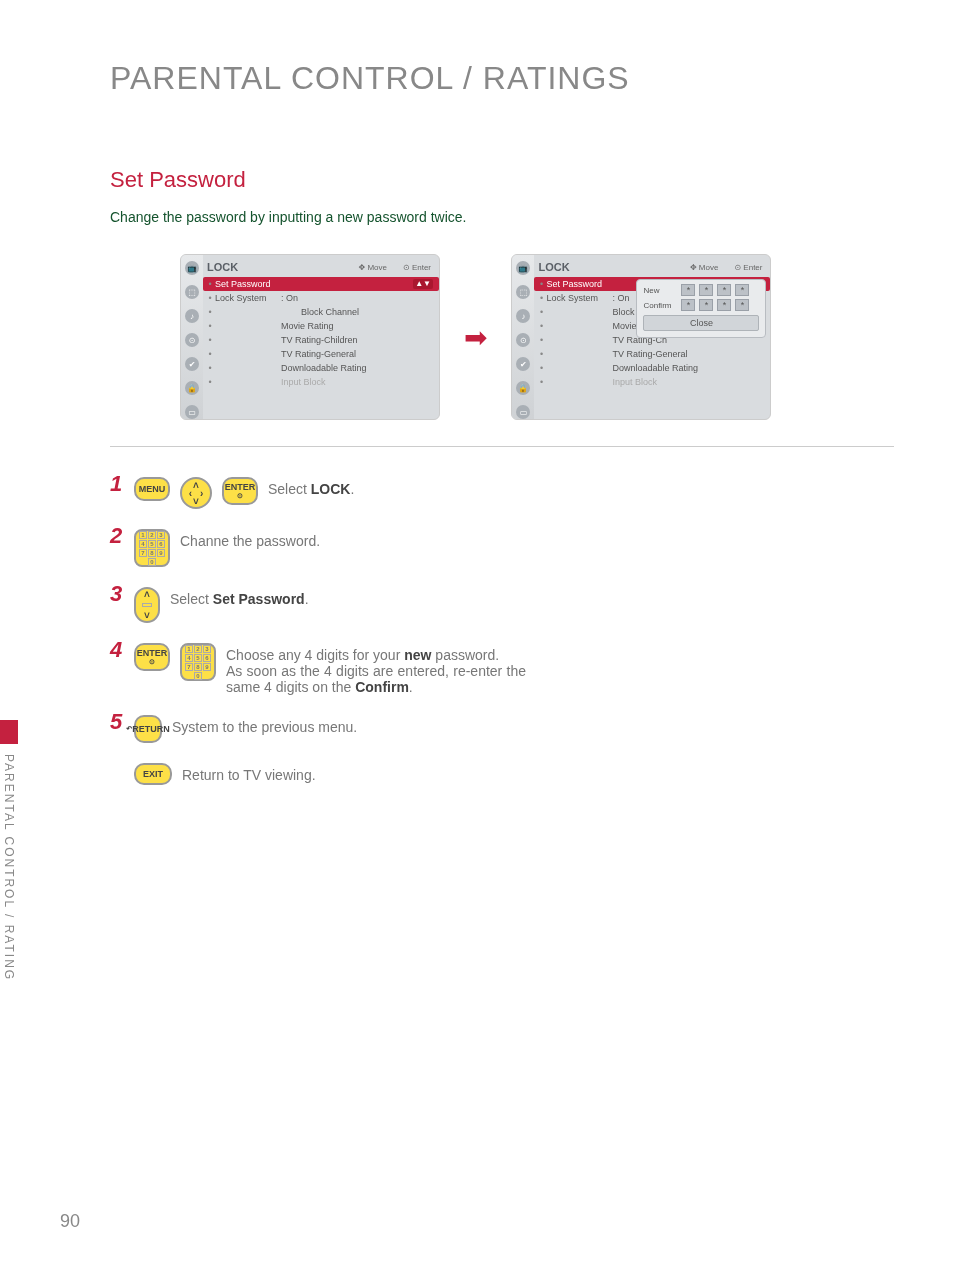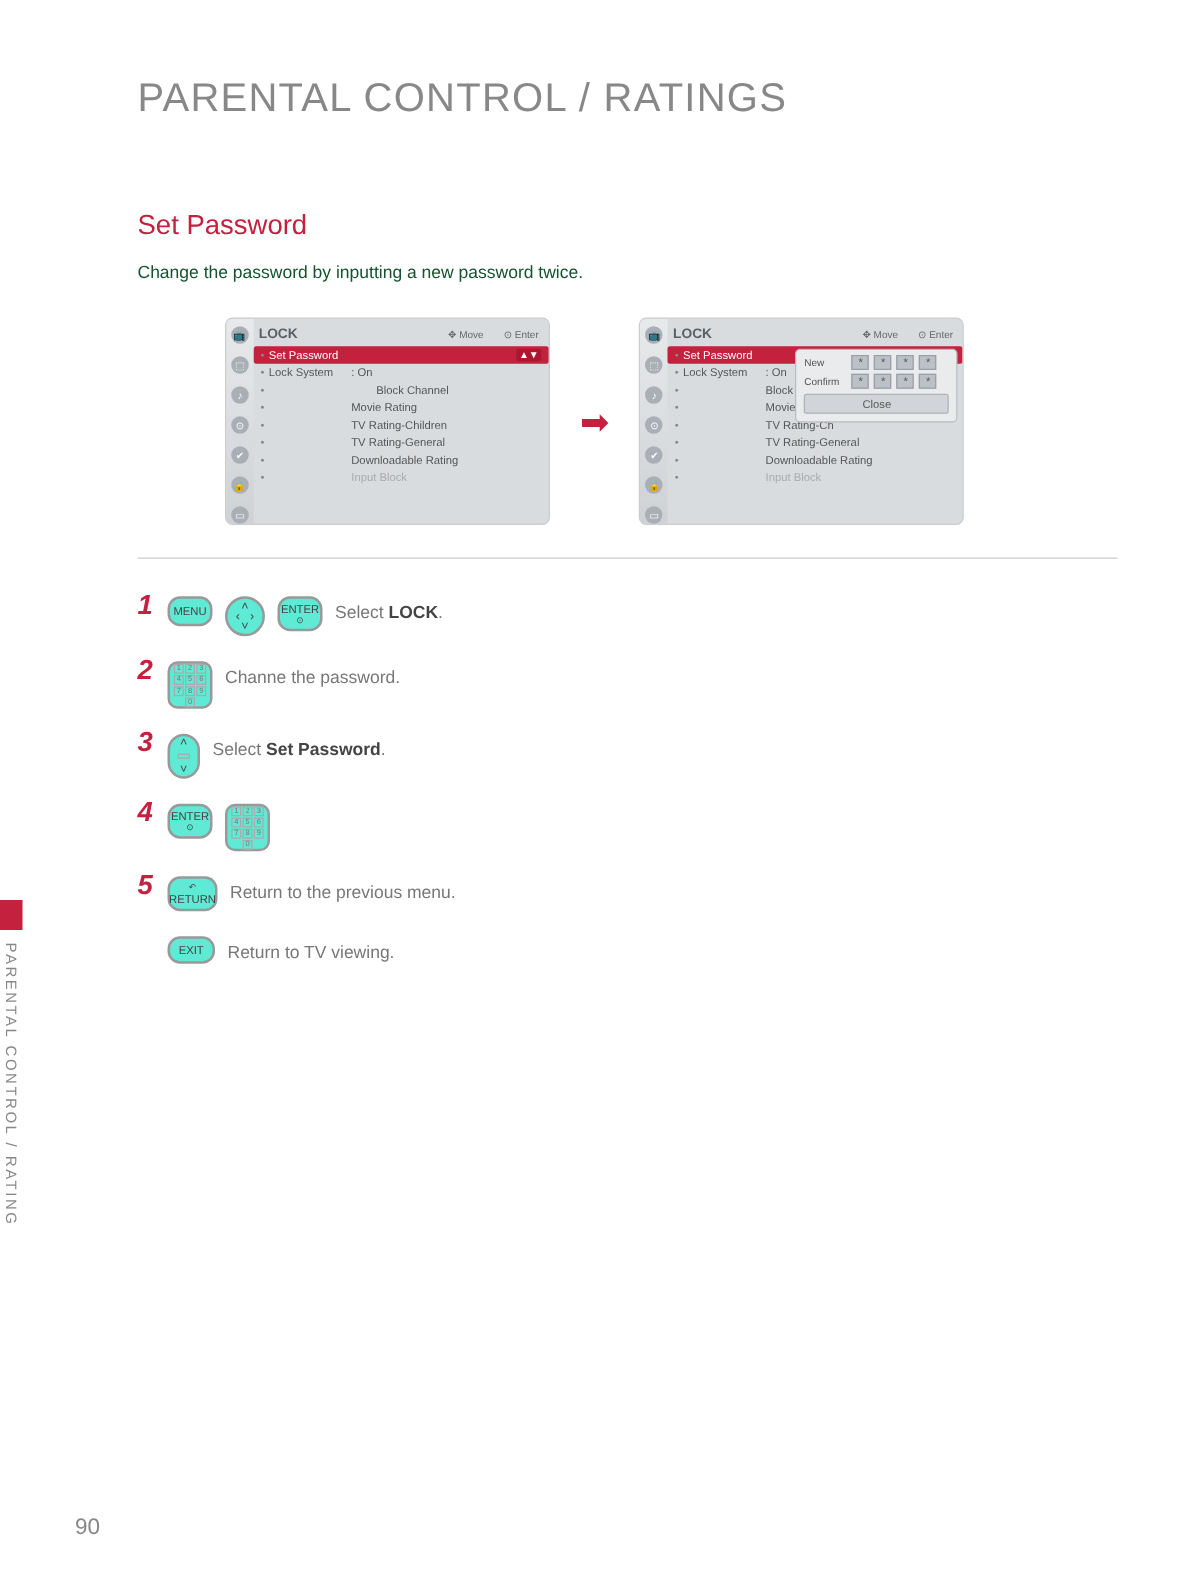--- a/index.html
+++ b/index.html
@@ -156,33 +156,33 @@
     width: 14px;
     line-height: 18px;
     position: relative;
     top: -2px;
   }
   .remote-btn {
     border: 2px solid #999;
     border-radius: 10px;
     font-size: 9px;
     color:#444;
-    background:#5eead4;
+    background:#fde047;
     display:flex;align-items:center;justify-content:center;
-    font-weight:normal;
+    font-weight:bold;
     flex-shrink: 0;
   }
   .btn-menu { width:36px;height:24px; }
   .btn-dir  { width:32px;height:32px; border-radius:16px; flex-direction:column; font-size:10px; line-height:7px; gap:1px;}
   .btn-enter{ width:36px;height:28px; flex-direction:column; }
   .btn-keypad{ width:36px;height:38px; border-radius:8px; flex-direction:column; gap:1px; padding:2px;}
   .btn-keypad .krow{display:flex;gap:1px;}
   .kcell{width:8px;height:8px;border:1px solid #aaa;font-size:6px;display:flex;align-items:center;justify-content:center;color:#777;}
   .btn-updown{ width:26px;height:36px;border-radius:13px;flex-direction:column;gap:3px;font-size:10px;}
-  .btn-return{ width:40px;height:28px;flex-direction:column;gap:0;align-items:center;}
+  .btn-return{ width:28px;height:28px;flex-direction:row;gap:0;align-items:center;}
   .btn-exit  { width:38px;height:22px;}
   .btn-labels .sub{font-size:7px;}
   .step-text {
     font-size: 14px;
     color: #777;
     padding-top: 4px;
     max-width: 300px;
   }
   .step-text .bold { color:#444; }
   .side-tab {
@@ -447,29 +447,33 @@
             <span class="kcell">7</span>
             <span class="kcell">8</span>
             <span class="kcell">9</span>
           </div>
         <div class="krow">
             <span class="kcell" style="visibility:hidden"></span>
             <span class="kcell">0</span>
             <span class="kcell" style="visibility:hidden"></span>
           </div>
       </div>
+      <div class="step-text" style="text-align:justify">
+        <span>Choose any 4 digits for your </span><b class="bold">new</b><span> password.</span><br>
+        <span>As soon as the 4 digits are entered, re-enter the same 4 digits on the </span><b class="bold">Confirm</b><span>.</span>
+      </div>
     </div>
 
     <div class="step">
       <span class="step-num">5</span>
       <div class="remote-btn btn-return btn-labels">
         <span class="sub">↶</span>
         <span>RETURN</span>
       </div>
-      <div class="step-text">Return to the previous menu.</div>
+      <div class="step-text">System to the previous menu.</div>
     </div>
 
     <div class="step">
       <span class="step-num"></span>
       <div class="remote-btn btn-exit">
         <span>EXIT</span>
       </div>
       <div class="step-text">Return to TV viewing.</div>
     </div>
   </div>

